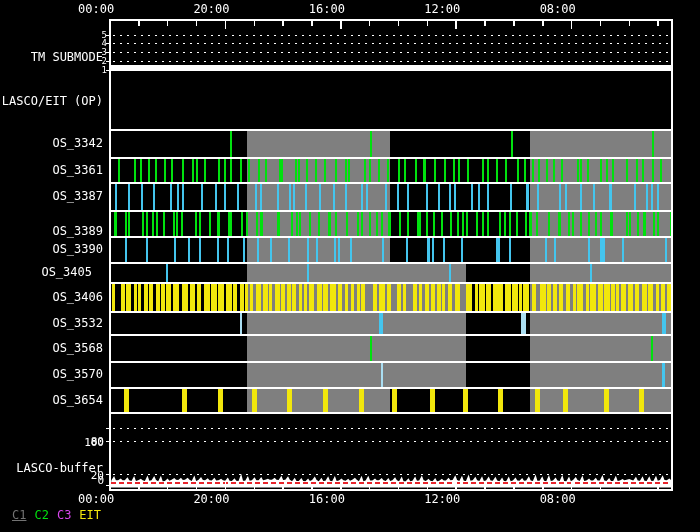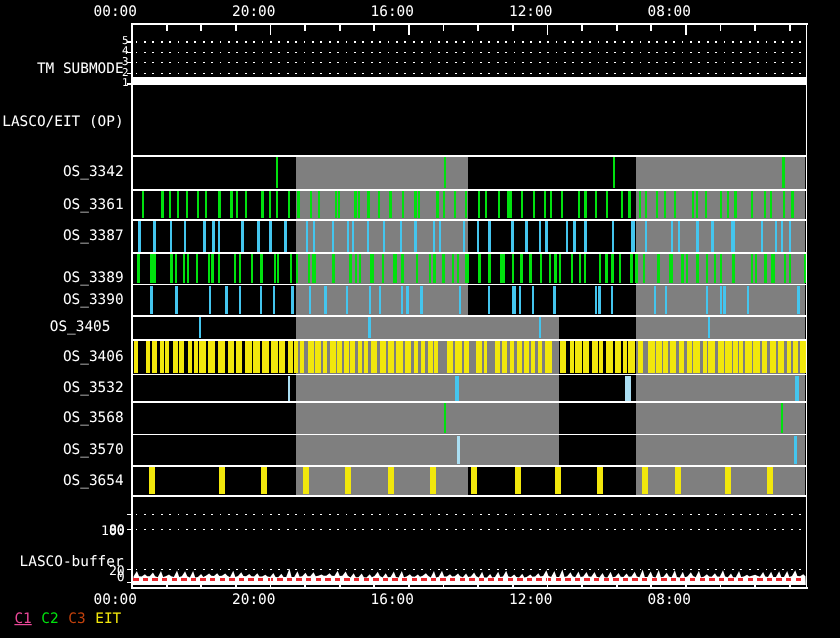--- a/index.html
+++ b/index.html
@@ -475,18 +475,18 @@
       <div class="lbl sublbl rlabel" style="right:593px;top:39px;">4</div>
       <div class="lbl sublbl rlabel" style="right:593px;top:47.5px;">3</div>
       <div class="lbl sublbl rlabel" style="right:593px;top:57px;">2</div>
       <div class="lbl sublbl rlabel" style="right:593px;top:65.5px;">1</div>
       <div class="lbl buflbl rlabel" style="right:596px;top:437px;">100</div>
       <div class="lbl buflbl rlabel" style="right:596px;top:436px;">80</div>
       <div class="lbl buflbl rlabel" style="right:596px;top:469.5px;">20</div>
       <div class="lbl buflbl rlabel" style="right:596px;top:474.5px;">0</div>
     </div>
   <div class="legend" id="legend">
-      <div style="color: #ec4899; text-decoration: underline;">C1</div>
+      <div style="color: #737373; text-decoration: underline;">C1</div>
       <div style="color: rgb(0, 225, 14);">C2</div>
-      <div style="color: #c2410c;">C3</div>
+      <div style="color: #d946ef;">C3</div>
       <div style="color: rgb(242, 231, 12);">EIT</div>
     </div>
 </div>
 
 </body></html>

